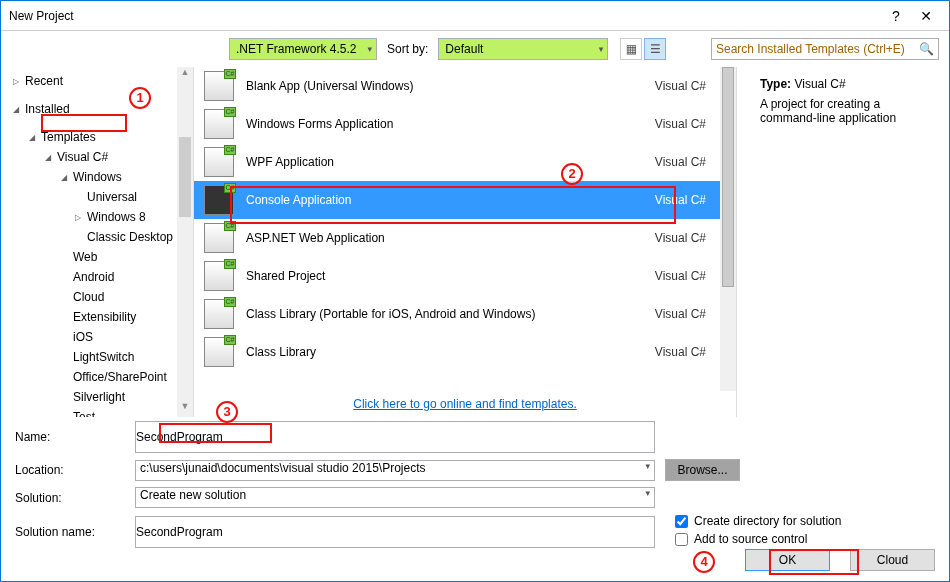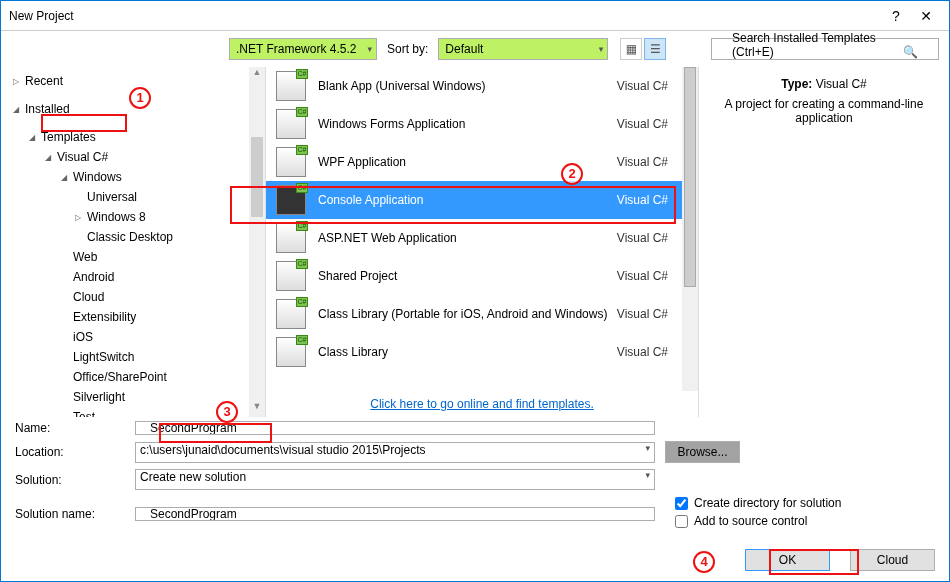--- a/index.html
+++ b/index.html
@@ -11,25 +11,25 @@
 
 .top-row { display: flex; align-items: center; height: 36px; padding: 4px 10px 4px 228px; gap: 6px; }
 .combo { border: 1px solid #abadb3; background: #bef264; height: 22px; display: flex; align-items: center; padding: 0 18px 0 6px; position: relative; }
 .combo::after { content: "▾"; position: absolute; right: 4px; font-size: 9px; color: #555; }
 .fw-combo { width: 148px; }
 .sortlbl { padding: 0 4px; }
 .sort-combo { width: 170px; align-items: center; }
 .view-icons { display: flex; gap: 2px; margin-left: 6px; }
 .view-icons .vicn { width: 22px; height: 22px; border: 1px solid #ccc; display: flex; align-items: center; justify-content: center; color: #555; }
 .view-icons .vicn.active { background: #cde6f7; border-color: #7eb4ea; }
-.search-box { margin-left: auto; width: 228px; height: 22px; border: 1px solid #abadb3; display: flex; align-items: flex-end; padding: 0 20px; color: #000000; }
+.search-box { margin-left: auto; width: 228px; height: 22px; border: 1px solid #abadb3; display: flex; align-items: center; padding: 0 4px; color: #a16207; }
 .search-box .mag { margin-left: auto; }
 
 .main { display: flex; height: 350px; }
-.sidebar { width: 264px; border-right: 0; padding: 4px 0; overflow: hidden; position: relative; }
+.sidebar { width: 192px; border-right: 0; padding: 4px 0; overflow: hidden; position: relative; }
 .sidebar .scrollbar { position: absolute; right: 0; top: 0; bottom: 0; width: 16px; background: #f0f0f0; }
 .sidebar .scrollbar .thumb { position: absolute; left: 2px; right: 2px; top: 70px; height: 80px; background: #cdcdcd; }
 .sidebar .scrollbar .arr { position: absolute; left:0; right:0; height:16px; text-align:center; color:#888; font-size:9px; }
 .sidebar .scrollbar .arr.up { top:0; } .sidebar .scrollbar .arr.down { bottom:0; }
 .tree { padding: 0 4px; }
 .tree .node { display: flex; align-items: center; height: 20px; }
 .tree .exp { width: 14px; text-align: center; color: #666; font-size: 9px; }
 .tree .exp.open::before { content: "◢"; font-size:8px;}
 .tree .exp.closed::before { content: "▷"; font-size:8px;}
 .tree .lbl { padding: 0 2px; }
@@ -43,28 +43,28 @@
 .titem { display: flex; align-items: center; height: 38px; padding: 0 20px 0 10px; }
 .titem .icnwrap { width: 30px; height: 30px; position: relative; margin-right: 12px; }
 .titem .icnwrap .badge { position: absolute; top: -2px; right: -2px; width: 12px; height: 10px; background: #7cc353; border:1px solid #3a8a12; font-size:7px; line-height:8px; text-align:center; color:#165608;}
 .titem .icnwrap .shape { width: 100%; height: 100%; border: 1px solid #888; background: linear-gradient(#fff,#ddd); }
 .titem .tname { flex: 1; }
 .titem .tlang { color: #333; padding-right: 10px; }
 .titem.selected { background: #3399ff; color: #fff; }
 .titem.selected .tlang { color: #fff; }
 .onlinelink { text-align: center; padding: 6px; color: #0066cc; text-decoration: underline; cursor: pointer; }
 
-.detail { width: 250px; padding: 10px 12px; text-align: center; }
+.detail { width: 212px; padding: 10px 23px; }
 .detail .dline { margin-bottom: 6px; }
 .detail .dlabel { font-weight: bold; }
 
 .bottom { padding: 4px 14px 10px 14px; }
 .brow { display: flex; align-items: center; margin-bottom: 6px; }
 .brow .blabel { width: 120px; }
-.brow .binput { flex: 1; max-width: 520px; border: 1px solid #abadb3; height: 14px; padding: 0 14px; background:#fff; }
+.brow .binput { flex: 1; max-width: 520px; border: 1px solid #abadb3; height: 32px; padding: 0 0; background:#fff; }
 .brow .bcombo { flex: 1; max-width: 520px; border: 1px solid #abadb3; height: 21px; padding: 0 18px 0 4px; position: relative; background:#fff;}
 .brow .bcombo::after { content: "▾"; position: absolute; right: 4px; font-size: 9px; color:#555; }
 .brow .bbtn { margin-left: 10px; width: 75px; height: 22px; border: 1px solid #adadad; background: #a3a3a3; }
 .checks { margin-left: 688px; }
 .checks label { display: flex; align-items: center; gap: 6px; margin-bottom: 4px; }
 .checks input { width: 13px; height: 13px; }
 
 .footer { position: absolute; bottom: 10px; right: 14px; display: flex; gap: 20px; }
 .footer button { width: 85px; height: 22px; border: 1px solid #adadad; background: #e1e1e1; }
 .footer button.primary { border-color: #3399ff; }

